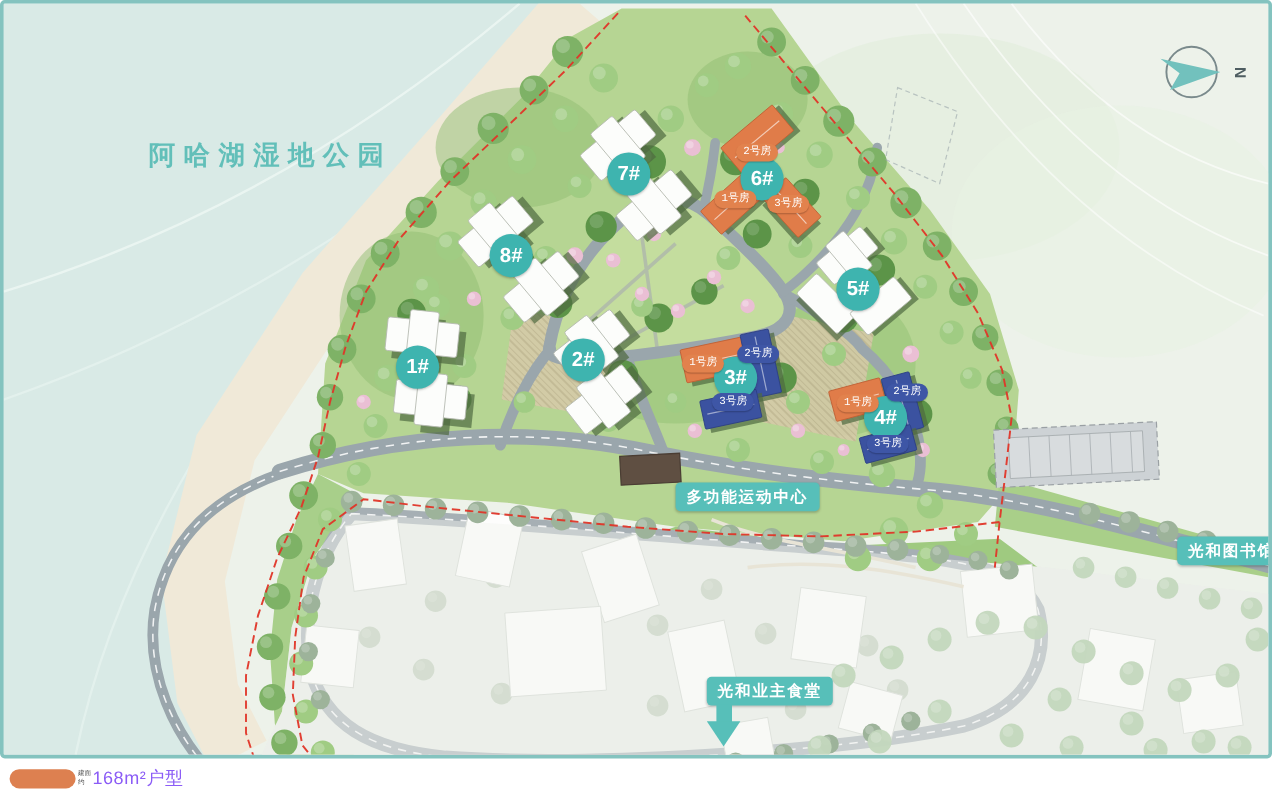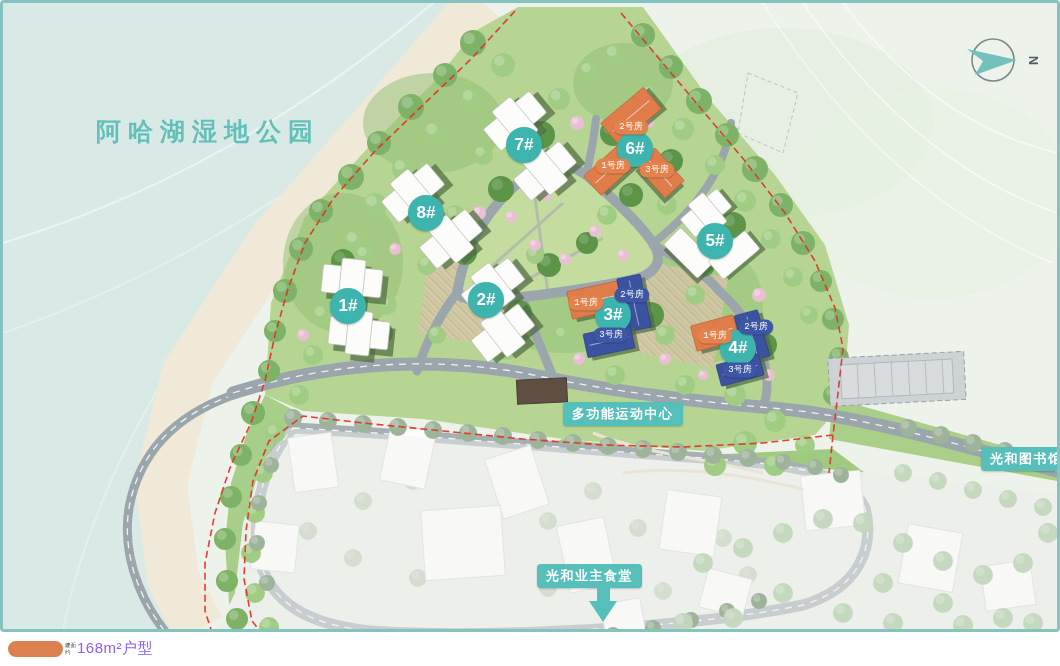--- a/index.html
+++ b/index.html
@@ -2,21 +2,21 @@
 <html><head>
 <meta charset="utf-8">
 <style>
   html,body{margin:0;padding:0;background:#ffffff;}
   .stage{position:relative;width:1060px;height:666px;background:#fff;overflow:hidden;
          font-family:"Liberation Sans","DejaVu Sans",sans-serif;}
   .map{position:absolute;left:0;top:0;width:1054px;height:626px;border:3px solid #84c3bf;
        border-radius:4px;overflow:hidden;background:#d9eae6;}
   .map svg{position:absolute;left:0;top:0;}
   
-  .park-label{position:absolute;color:#62bfb9;font-size:25px;font-weight:700;letter-spacing:7px;}
+  .park-label{position:absolute;color:#62bfb9;font-size:22px;font-weight:700;letter-spacing:7px;margin-left:28px;}
   .badge{position:absolute;width:36px;height:36px;border-radius:50%;background:#3eb4af;color:#fff;
          display:flex;align-items:center;justify-content:center;font-size:17px;font-weight:700;
          box-shadow:0 1px 2px rgba(0,0,0,.25);}
   .pill{position:absolute;transform:translate(-50%,-50%);height:15px;line-height:15px;
         padding:0 6px;border-radius:8px;font-size:9px;color:#fff;white-space:nowrap;
         box-shadow:0 1px 1px rgba(0,0,0,.2);font-family:Liberation Mono, monospace;}
   .pill.orange{background:#e2824d;}
   .pill.blue{background:#3e56a6;}
   .poi{position:absolute;background:#57bfb9;color:#fff;border-radius:4px;padding:3px 9px;
        font-size:13px;font-weight:600;letter-spacing:1.5px;white-space:nowrap;
@@ -703,21 +703,21 @@
     <span class="pill orange" style="left:654px;top:167px">3号房</span>
     <span class="pill orange" style="left:583px;top:300px">1号房</span>
     <span class="pill blue" style="left:629px;top:292px">2号房</span>
     <span class="pill blue" style="left:608px;top:332px">3号房</span>
     <span class="pill orange" style="left:712px;top:333px">1号房</span>
     <span class="pill blue" style="left:753px;top:324px">2号房</span>
     <span class="pill blue" style="left:737px;top:367px">3号房</span>
 
     <div class="poi" style="left:560px;top:399px">多功能运动中心</div>
     <div class="poi" style="left:978px;top:444px">光和图书馆</div>
-    <div class="poi" style="left:534px;top:561px">光和业主食堂</div>
+    <div class="poi" style="left:586px;top:561px">光和业主食堂</div>
     <div class="arrow-stem" style="left:594px;top:584px"></div>
     <div class="arrow-head" style="left:586px;top:598px"></div>
 
     <div class="compass-n" style="left:1026px;top:50px">N</div>
   </div>
 
   <div class="legend">
     <div class="legend-item">
       <span class="swatch sw-orange"></span>
       <span class="prefix">建面约</span>

